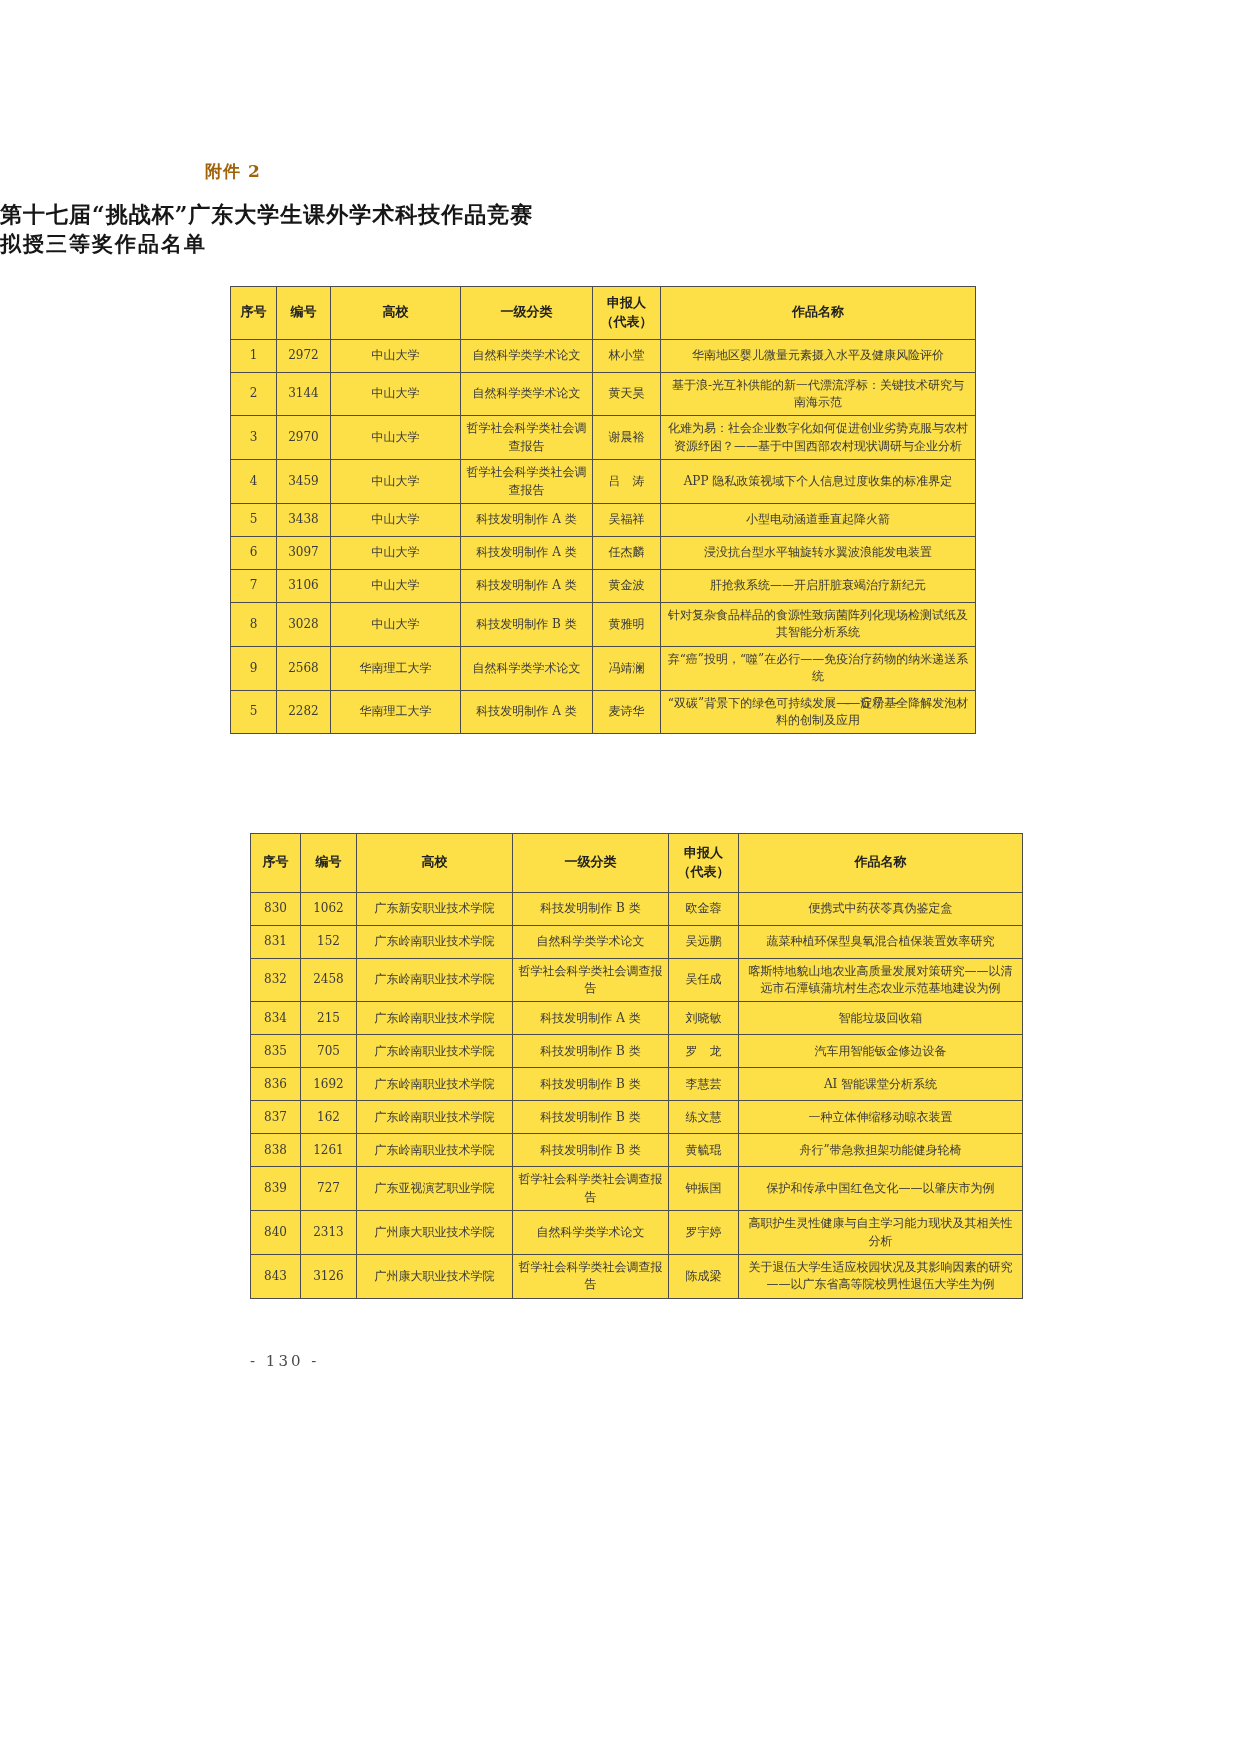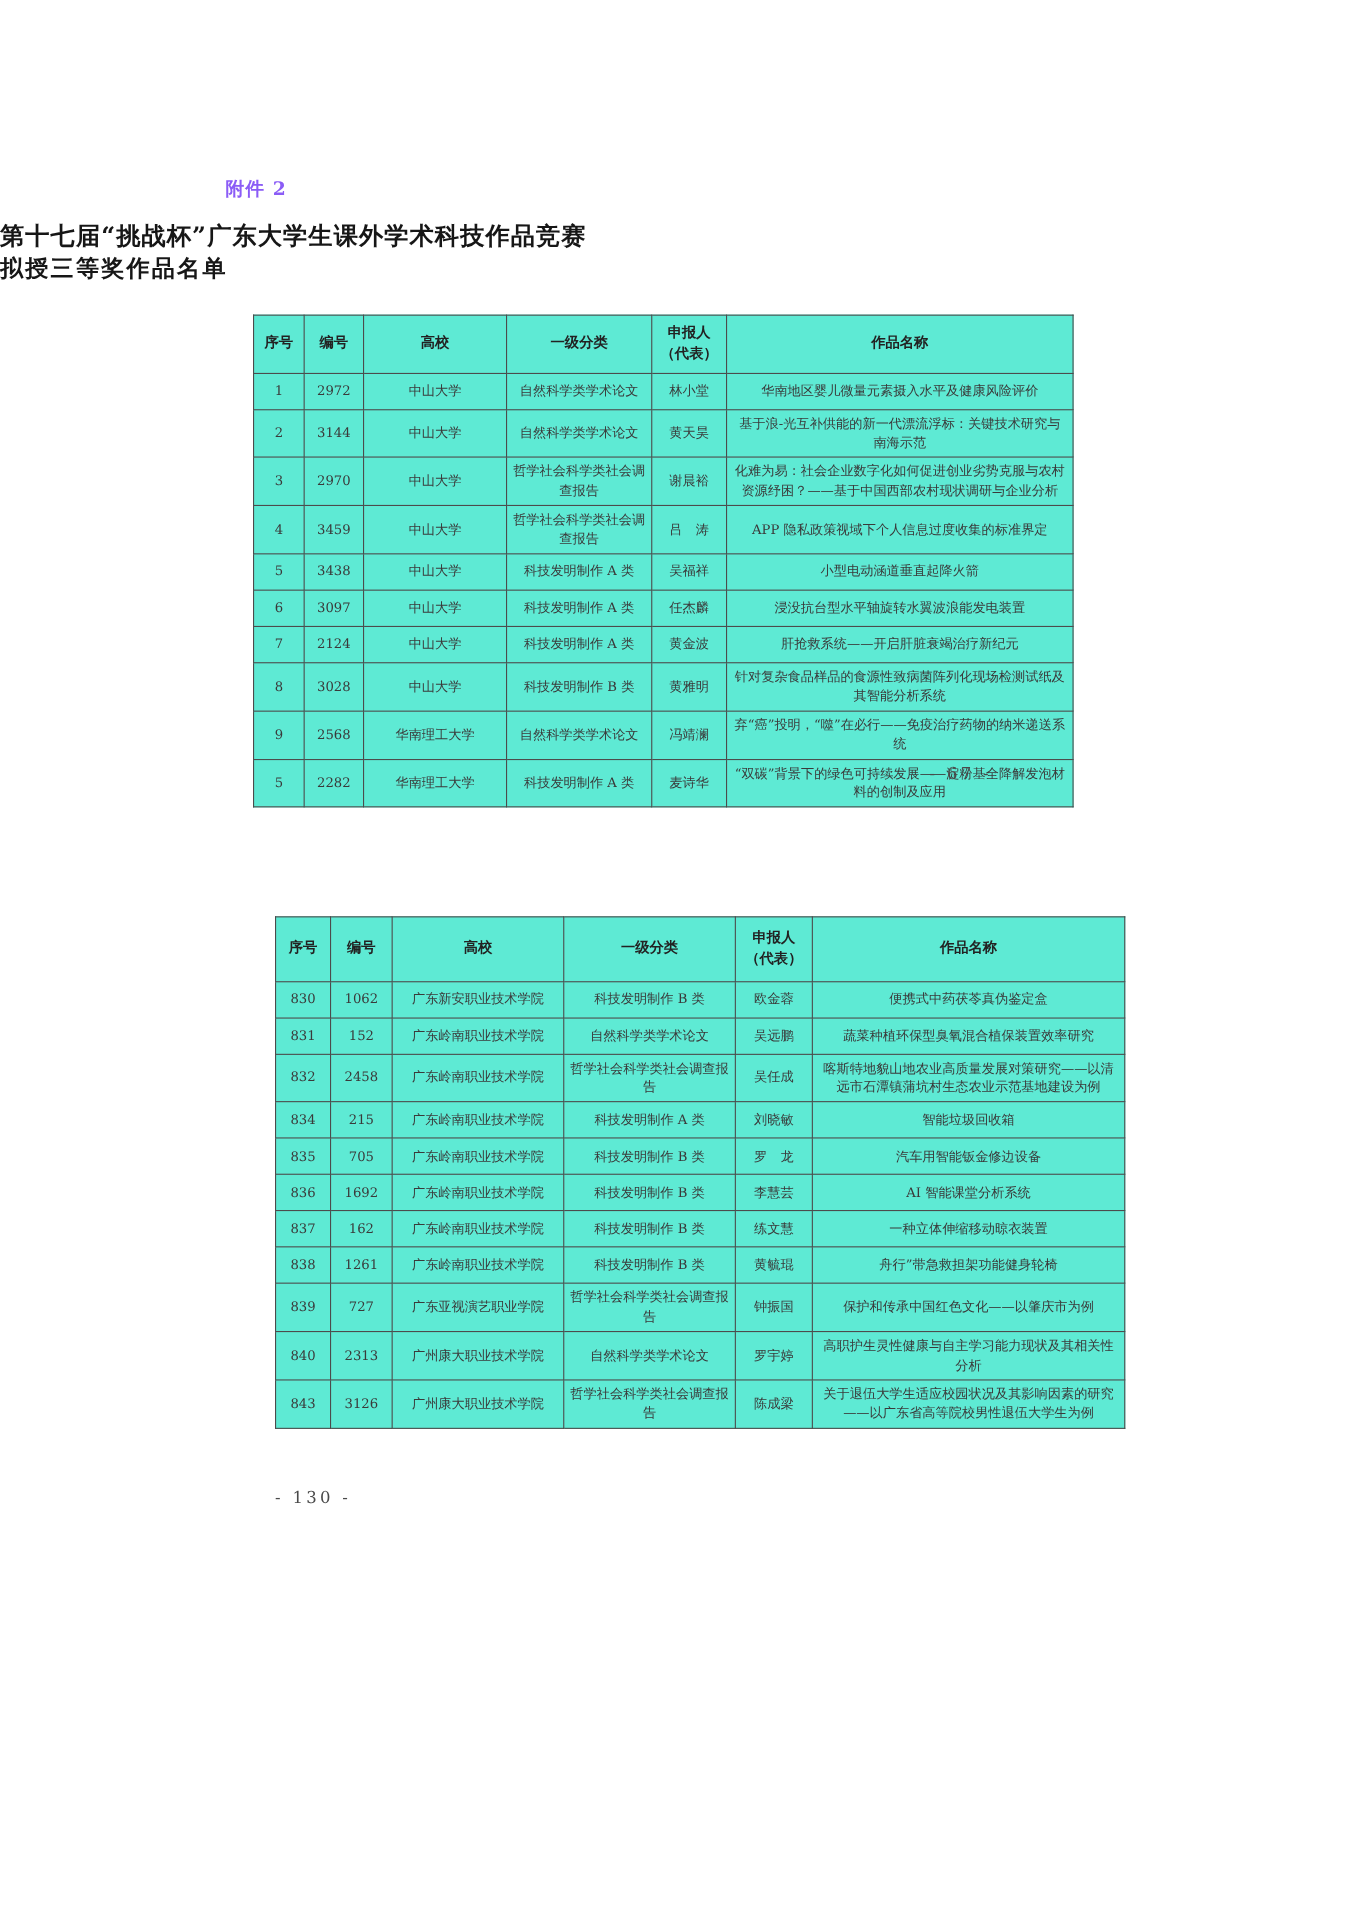--- a/index.html
+++ b/index.html
@@ -10,34 +10,34 @@
   }
   .sheet{
     position:relative;
     width:1240px;height:1753px;
     background:#ffffff;
     color:#2e2e2e;
     overflow:hidden;
   }
   .attachment{
     position:absolute;left:205px;top:160px;
-    font-size:17px;font-weight:bold;color:#8b5cf6;
+    font-size:17px;font-weight:bold;color:#a16207;
     letter-spacing:1px;
   }
   .titles{
     position:absolute;left:0;top:200px;width:1080px;
     color:#161616;
   }
   .title1{font-size:22px;font-weight:bold;letter-spacing:1px;}
   .title2{font-size:21px;font-weight:bold;letter-spacing:2px;}
   table.doc{
     position:absolute;
     border-collapse:collapse;
     table-layout:fixed;
-    background:#5eead4;
+    background:#fde047;
   }
   table.t1{left:230px;top:286px;width:745px;}
   table.t2{left:250px;top:833px;width:772px;}
   table.doc th, table.doc td{
     border:1px solid #4c4c4c;
     text-align:center;
     vertical-align:middle;
     padding:4px 5px;
     line-height:1.45;
     word-break:break-all;
@@ -143,21 +143,21 @@
         <tr>
           <td><span class="ct">6</span></td>
           <td><span class="ct">3097</span></td>
           <td><span class="ct">中山大学</span></td>
           <td><span class="ct">科技发明制作 A 类</span></td>
           <td><span class="ct">任杰麟</span></td>
           <td><span class="ct">浸没抗台型水平轴旋转水翼波浪能发电装置</span></td>
         </tr>
         <tr>
           <td><span class="ct">7</span></td>
-          <td><span class="ct">2124</span></td>
+          <td><span class="ct">3106</span></td>
           <td><span class="ct">中山大学</span></td>
           <td><span class="ct">科技发明制作 A 类</span></td>
           <td><span class="ct">黄金波</span></td>
           <td><span class="ct">肝抢救系统——开启肝脏衰竭治疗新纪元</span></td>
         </tr>
         <tr>
           <td><span class="ct">8</span></td>
           <td><span class="ct">3028</span></td>
           <td><span class="ct">中山大学</span></td>
           <td><span class="ct">科技发明制作 B 类</span></td>

